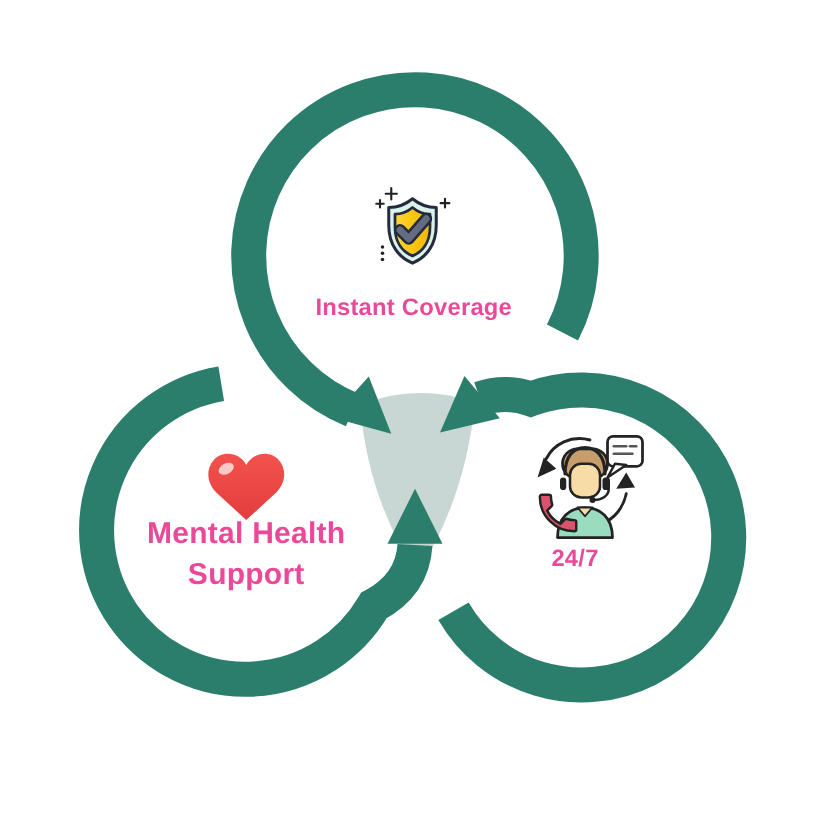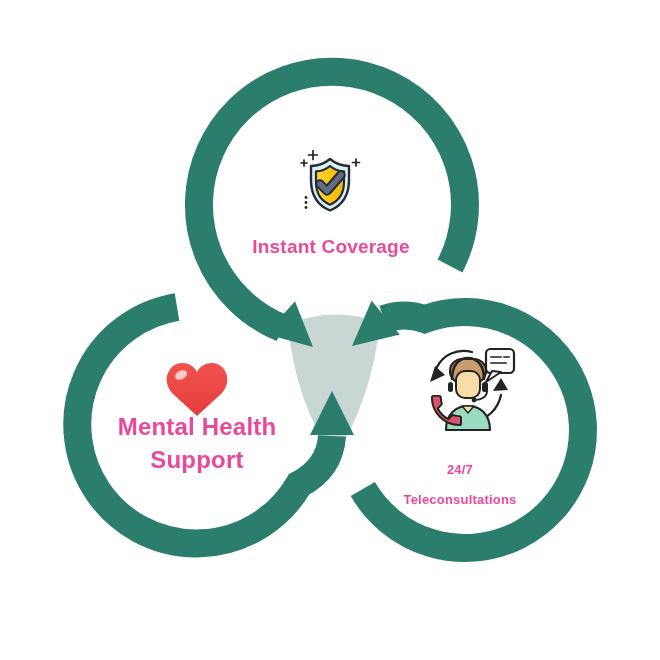--- a/index.html
+++ b/index.html
@@ -11,21 +11,21 @@
   #stage{position:absolute;left:0;top:0;width:660px;height:660px;}
   .label{
     position:absolute;
     font-weight:700;
     color:#ec4899;
     text-align:center;
     letter-spacing:0.2px;
   }
   #label-top{left:221px;top:236px;width:220px;font-size:19px;line-height:22px;}
   #label-left{left:97px;top:410px;width:200px;font-size:24px;line-height:33px;}
-  #label-right{left:350px;top:455px;width:220px;font-size:13px;line-height:30px;}
+  #label-right{left:350px;top:433px;width:220px;font-size:19px;line-height:30px;}
 </style>
 </head>
 <body>
 
 <svg id="stage" viewBox="0 0 660 660" xmlns="http://www.w3.org/2000/svg">
   <defs>
     <linearGradient id="goldGrad" x1="0" y1="0" x2="1" y2="0">
       <stop offset="0" stop-color="#FFD43B"></stop>
       <stop offset="0.55" stop-color="#F7C60E"></stop>
       <stop offset="1" stop-color="#EFB70B"></stop>
@@ -106,14 +106,13 @@
   <div>Instant Coverage</div>
 </div>
 
 <div class="label" id="label-left">
   <div>Mental Health</div>
   <div>Support</div>
 </div>
 
 <div class="label" id="label-right">
   <div>24/7</div>
-  <div>Teleconsultations</div>
 </div>
 
 </body></html>

